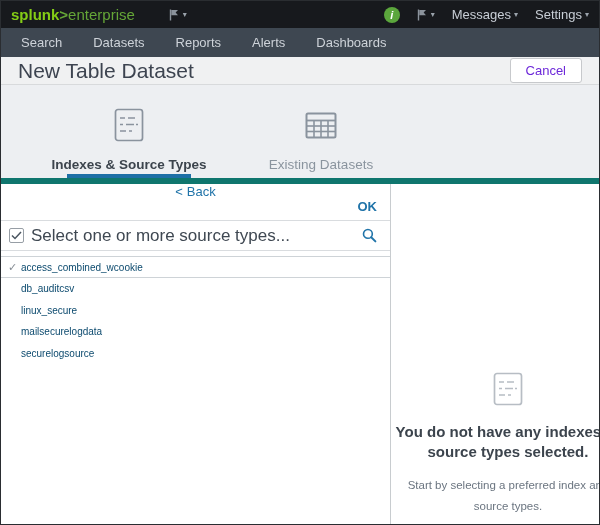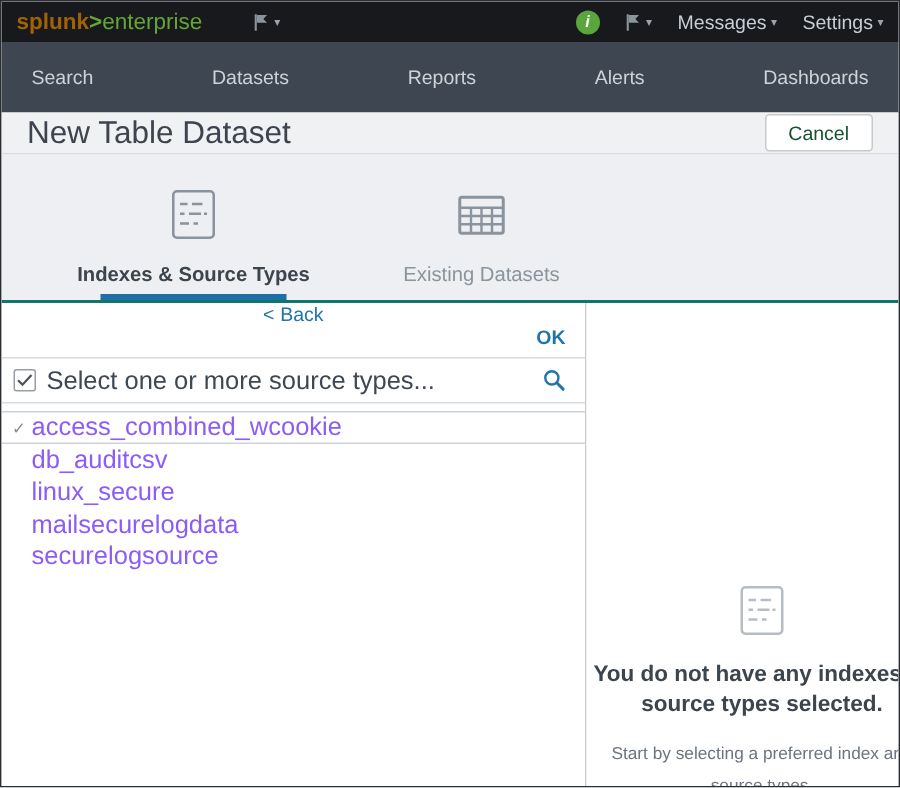--- a/index.html
+++ b/index.html
@@ -11,56 +11,56 @@
     width: 600px; height: 525px; border: 1px solid #2a2d31;
     display: flex; flex-direction: column; background: #fff; overflow: hidden;
   }
 
   
   .topbar {
     height: 27px; background: #17191d; display: flex; align-items: center;
     padding: 0 10px; flex-shrink: 0;
   }
   .logo { font-size: 15px; line-height: 1; white-space: nowrap; }
-  .logo .brand { color: #a16207; font-weight: bold; }
+  .logo .brand { color: #84cc16; font-weight: bold; }
   .logo .gt { color: #65a637; font-weight: bold; }
   .logo .product { color: #65a637; font-weight: normal; }
   .flag-wrap { display: inline-flex; align-items: center; color: #8b939c; }
   .flag-left { margin-left: 34px; }
   .caret { font-size: 8px; color: #9aa2ab; margin-left: 3px; }
   .topbar-right { margin-left: auto; display: flex; align-items: center; gap: 17px; }
   .info-badge {
     width: 16px; height: 16px; border-radius: 50%; background: #5ba63c;
     color: #fff; font-size: 11px; font-weight: bold; display: flex;
     align-items: center; justify-content: center; font-style: italic;
   }
   .topmenu { color: #c8ced6; font-size: 13px; display: inline-flex; align-items: center; cursor: default; }
 
   
   .appnav {
-    height: 47px; background: #3e4751; display: flex; align-items: center;
-    padding: 0 14px; gap: 19px; flex-shrink: 0; justify-content: space-between;
+    height: 29px; background: #3e4751; display: flex; align-items: center;
+    padding: 0 14px; gap: 19px; flex-shrink: 0;
   }
   .appnav span { color: #ced3d9; font-size: 13px; padding: 0 6px; }
 
   
   .titlebar {
     height: 28px; background: #f0f1f2; border-bottom: 1px solid #d8dadc;
     display: flex; align-items: center; padding: 0 17px; flex-shrink: 0;
   }
   .titlebar h1 { font-size: 21px; font-weight: 400; color: #3d4450; }
   .btn-cancel {
     margin-left: auto; background: #ffffff; border: 1px solid #c7c9cc;
-    border-radius: 3px; padding: 4px 15px; font-size: 13px; color: #14532d;
+    border-radius: 3px; padding: 4px 15px; font-size: 13px; color: #6d28d9;
     font-family: inherit; cursor: pointer;
   }
 
   
   .tabs {
-    height: 99px; background: #edeff2; border-bottom: 2px solid #0f766e;
+    height: 99px; background: #edeff2; border-bottom: 6px solid #0f766e;
     position: relative; display: flex; padding-top: 20px; flex-shrink: 0;
   }
   .tab { display: flex; flex-direction: column; align-items: center; cursor: pointer; }
   .tab-1 { width: 170px; margin-left: 43px; }
   .tab-2 { width: 160px; margin-left: 27px; }
   .tab-3 { width: 160px; margin-left: 6px; }
   .tab .ticon { height: 40px; display: flex; align-items: center; justify-content: center; color: #8a939e; }
   .tab .tlabel { margin-top: 12px; font-size: 13.5px; color: #8a949e; white-space: nowrap; }
   .tab.active .tlabel { color: #3c444d; font-weight: bold; }
   .tab-underline {
@@ -94,21 +94,21 @@
   .filter-label { margin-left: 7px; font-size: 17px; color: #3f4852; }
   .search-btn { margin-left: auto; color: #2174a9; display: flex; cursor: pointer; }
 
   .type-list { margin-top: 5px; }
   .type-row-selected {
     height: 22px; border-top: 1px solid #ced3d7; border-bottom: 1px solid #ced3d7;
     display: flex; align-items: center; padding-left: 7px; cursor: pointer;
   }
   .sel-check { color: #848b93; font-size: 11px; width: 13px; }
   .type-row-selected .tname { margin-left: 0; }
-  .tname { color: #8b5cf6; font-size: 17px; }
+  .tname { color: #0c4a6e; font-size: 10px; }
   .type-row { height: 21.5px; display: flex; align-items: center; padding-left: 20px; cursor: pointer; }
 
   .right-panel { flex: 1; position: relative; overflow: hidden; background: #fff; }
   .empty-state { position: absolute; left: 0; top: 188px; width: 234px; text-align: center; }
   .empty-icon { color: #b7bdc4; display: flex; justify-content: center; }
   .empty-title { margin-top: 16px; font-size: 15px; font-weight: bold; color: #3c444d; line-height: 20px; }
   .empty-title div { white-space: nowrap; }
   .empty-sub { margin-top: 13px; font-size: 11.5px; color: #6b7580; line-height: 21px; }
   .empty-sub div { white-space: nowrap; }
 

